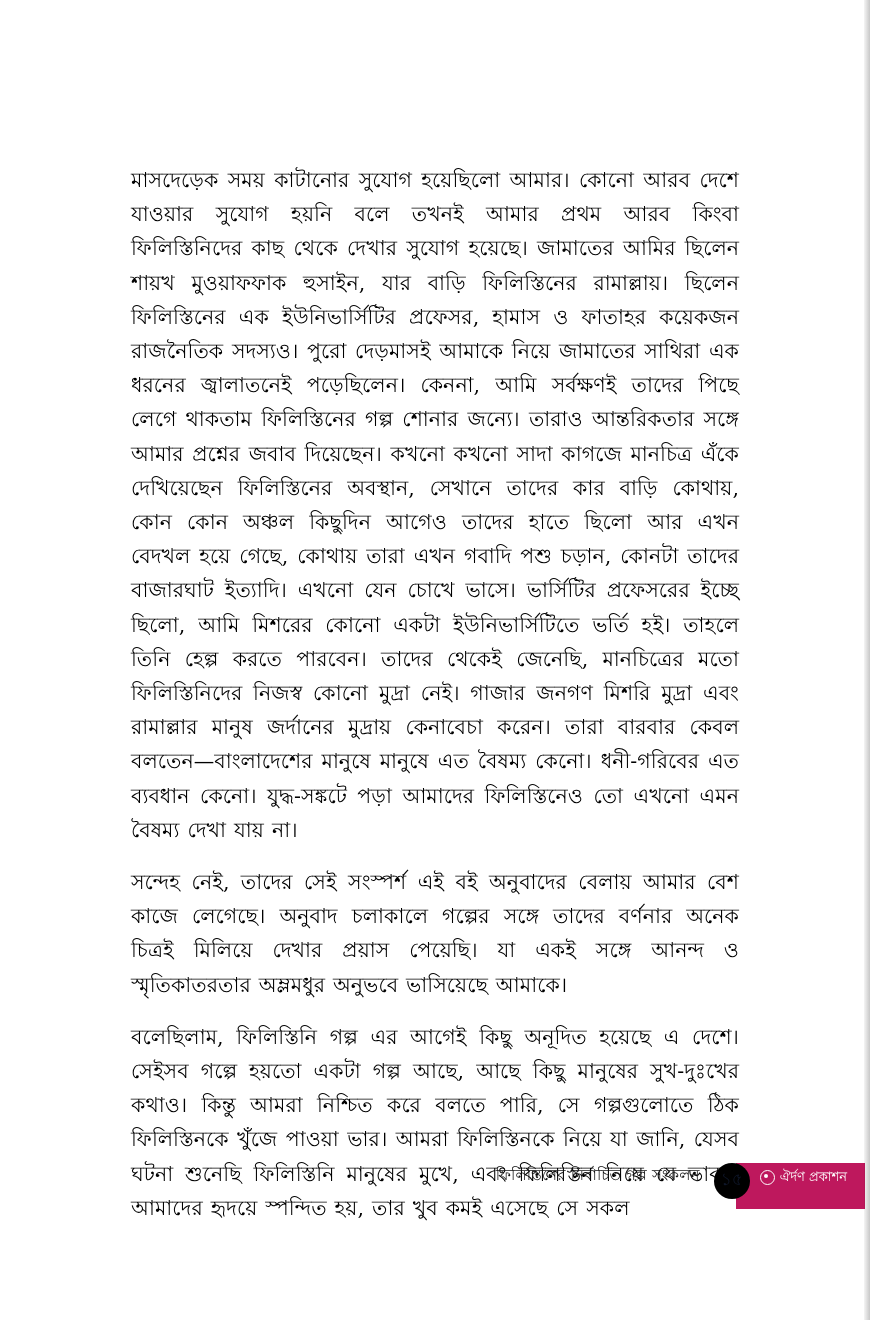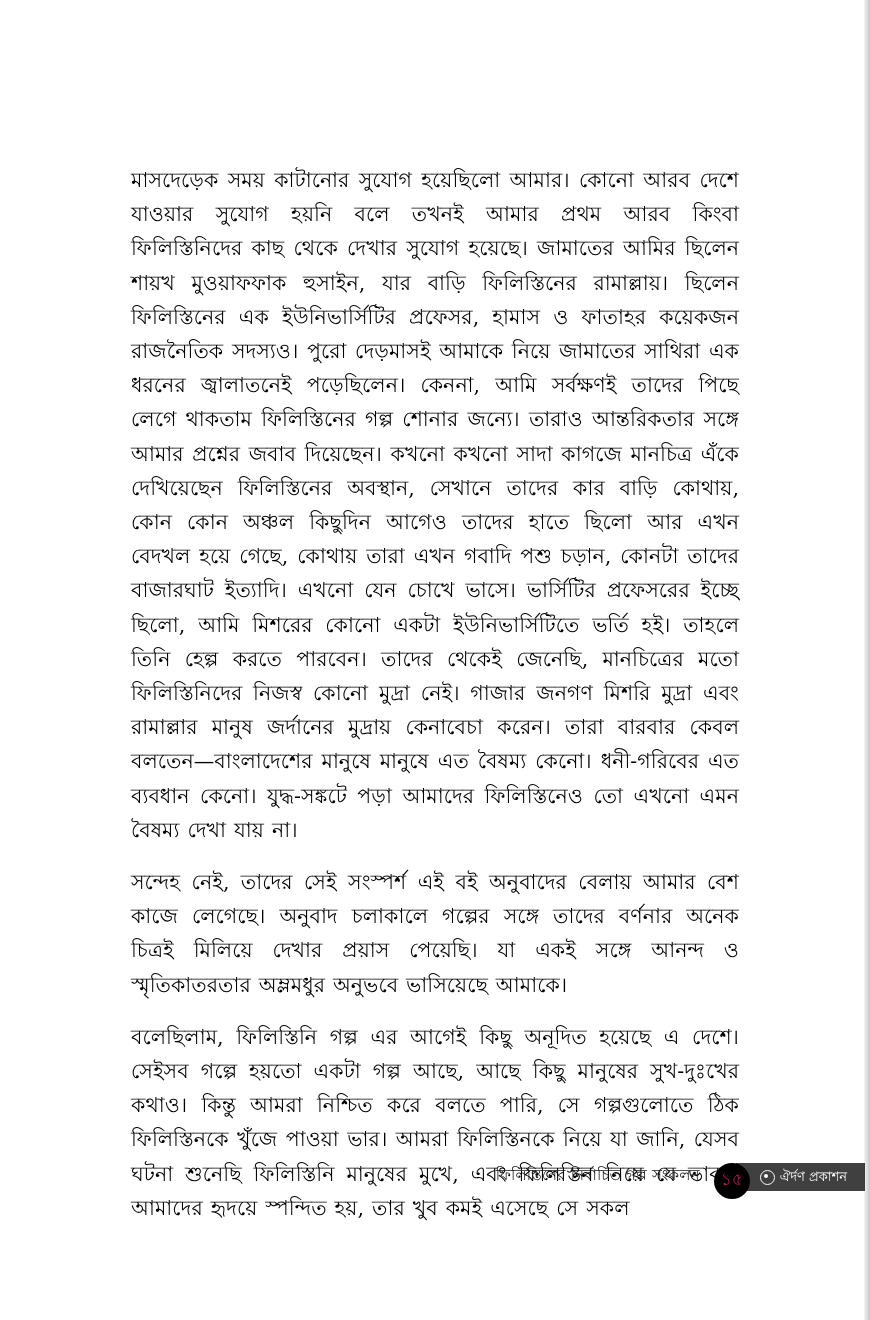--- a/index.html
+++ b/index.html
@@ -77,35 +77,35 @@
     position: absolute;
     left: 0;
     top: 0;
     width: 36px;
     height: 36px;
     border-radius: 50%;
     background: #000000;
   }
   .page-number-badge .num {
     position: relative;
-    color: #be185d;
+    color: #0f172a;
     font-size: 17px;
     font-family: Liberation Sans, sans-serif;
     z-index: 2;
     left: -2px;
     top: -1px;
   }
   .publisher-tab {
     position: relative;
     height: 28px;
-    background: #404040;
+    background: #be185d;
     color: #ffffff;
     display: flex;
     align-items: center;
-    padding: 0 18px 0 24px;
+    padding: 0 18px 18px 24px;
     margin-left: -18px;
     font-size: 13px;
     font-family: "DejaVu Serif", "Liberation Serif", serif;
     white-space: nowrap;
   }
   .publisher-tab .logo-dot {
     width: 13px;
     height: 13px;
     border-radius: 50%;
     border: 1.5px solid #ffffff;

